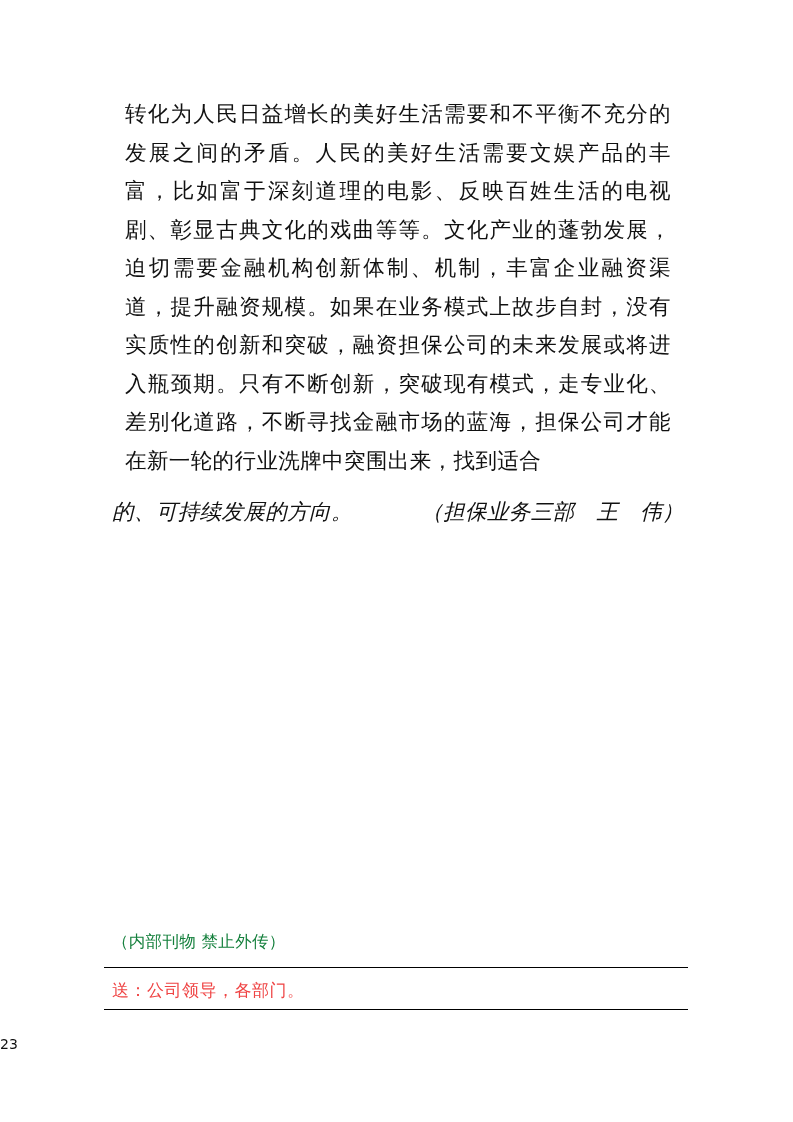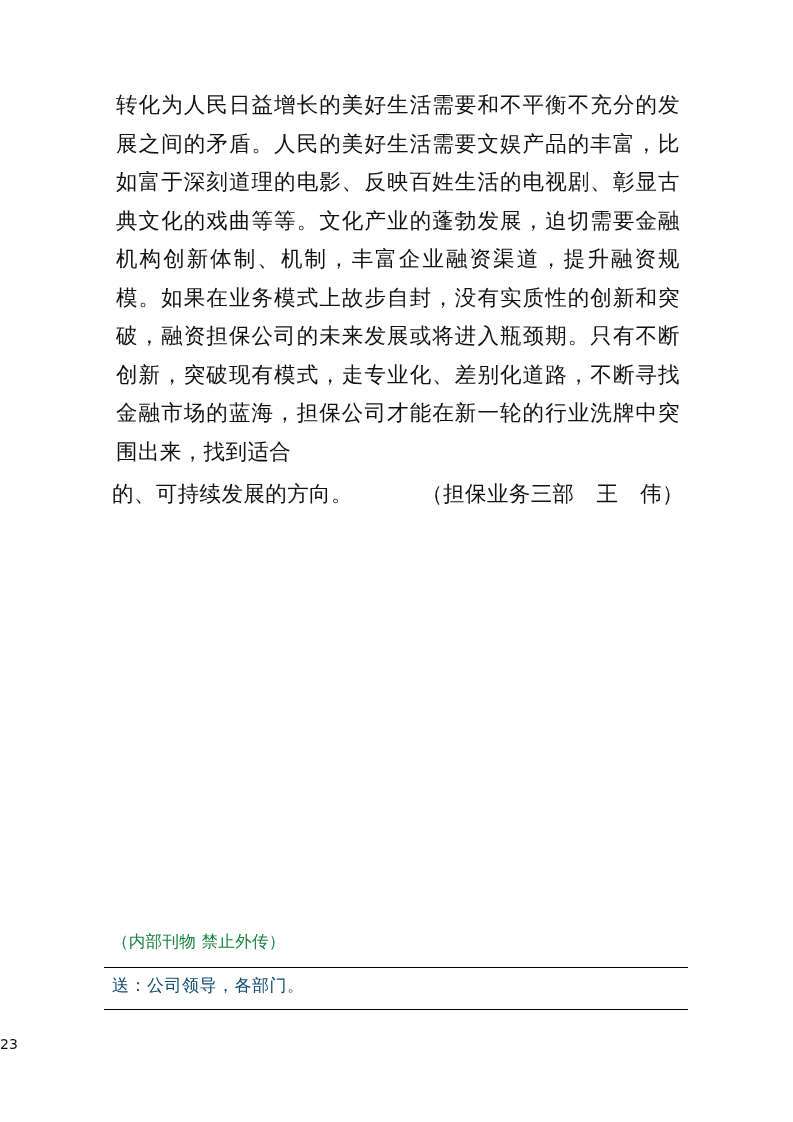--- a/index.html
+++ b/index.html
@@ -29,33 +29,34 @@
     width: 572px;
   }
   .body-text {
     font-family: "DejaVu Serif", serif;
     font-size: 21.5px;
     line-height: 38.5px;
     letter-spacing: 0.4px;
     text-align: justify;
     text-justify: inter-character;
     color: #111111;
-    margin: 4px;
+    margin: 13px;
     white-space: pre-wrap;
     word-break: break-all;
   }
   .signature-line {
     font-family: "DejaVu Serif", serif;
     font-size: 21.5px;
     line-height: 38.5px;
     letter-spacing: 0.4px;
     color: #111111;
     margin: 0;
     text-align: justify;
     white-space: pre;
+    font-style: italic;
   }
   .sig-left {
     display: inline-block;
   }
   .sig-right {
     float: right;
   }
   .footer-note {
     position: absolute;
     left: 112px;
@@ -83,25 +84,26 @@
     height: 1px;
     background: #000000;
   }
   .footer-row {
     position: absolute;
     left: 112px;
     top: 974px;
     width: 576px;
     height: 32px;
     display: flex;
+    align-items: center;
     justify-content: space-between;
     font-family: "DejaVu Sans", sans-serif;
     font-size: 17px;
     letter-spacing: 0.5px;
-    color: #0c4a6e;
+    color: #ef4444;
   }
   .footer-dist {
     white-space: pre;
   }
   .footer-date {
     white-space: pre;
     letter-spacing: 1.2px;
   }
   .page-number {
     position: absolute;

